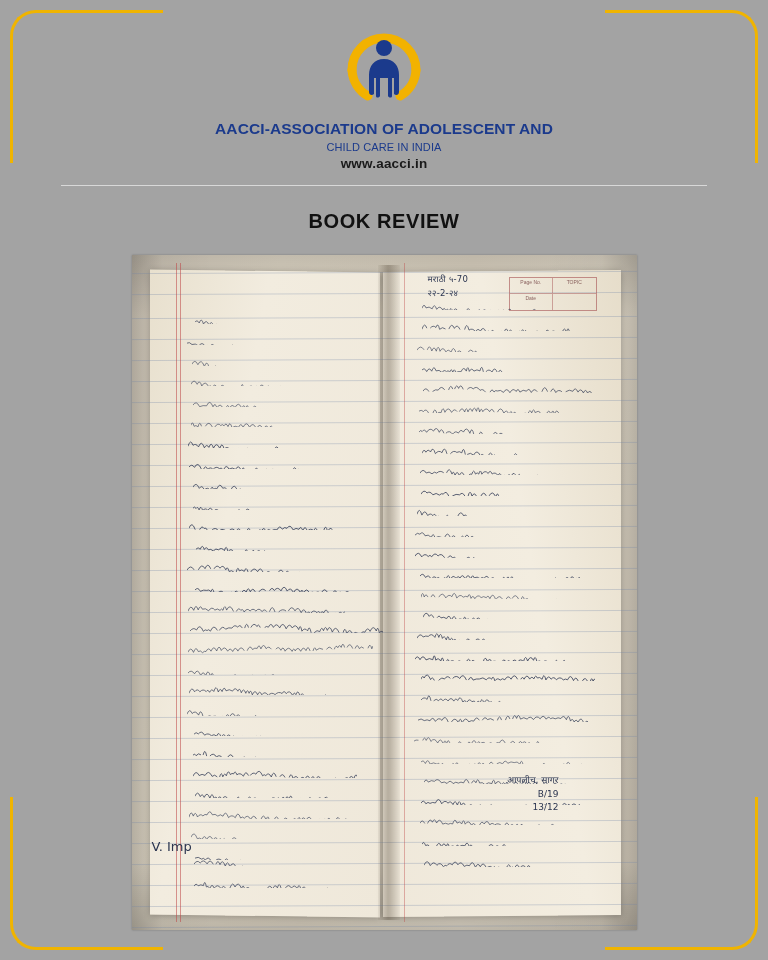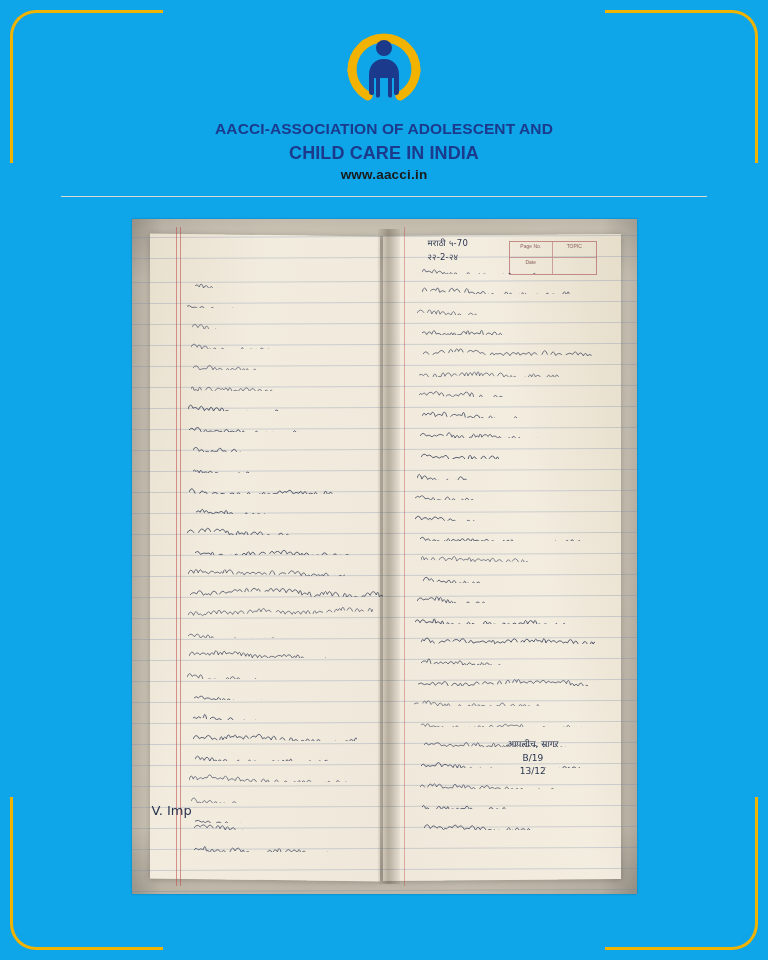--- a/index.html
+++ b/index.html
@@ -11,21 +11,21 @@
     width: 768px;
     height: 960px;
     font-family: "Liberation Sans", sans-serif;
     overflow: hidden;
   }
   .page {
     position: relative;
     width: 768px;
     height: 960px;
     box-sizing: border-box;
-    background: #0ea5e9;
+    background: #a3a3a3;
   }
   
   .frame-corner {
     position: absolute;
     width: 150px;
     height: 150px;
     pointer-events: none;
   }
   .frame-tl {
     top: 10px; left: 10px;
@@ -76,22 +76,22 @@
     font-size: 15.5px;
     font-weight: bold;
     letter-spacing: 0.1px;
     color: #1b3a8c;
     line-height: 1.45;
   }
   .org-title .acc {
     color: #1b3a8c;
   }
   .org-title-line2 {
-    font-size: 18px;
-    font-weight: bold;
+    font-size: 11px;
+    font-weight: normal;
     color: #1b3a8c;
   }
   .org-website {
     margin-top: 0;
     font-size: 13.5px;
     font-weight: bold;
     color: #1a1a1a;
     letter-spacing: 0.2px;
   }
   .divider {
@@ -237,21 +237,21 @@
     height: 11px;
     overflow: hidden;
     opacity: 0.93;
   }
   .scribble-row svg { display: block; }
 
   .sign-block {
     position: absolute;
     right: 78px;
     bottom: 118px;
-    text-align: center;
+    text-align: right;
     font-size: 9px;
     color: #2b3550;
     font-family: "DejaVu Sans", sans-serif;
   }
   .sign-block div { margin-top: 3px; }
 
   .vimp {
     position: absolute;
     left: 20px;
     bottom: 76px;
@@ -295,20 +295,21 @@
 
     <div class="org-title">
       <span class="acc">AACCI-</span><span>ASSOCIATION OF ADOLESCENT AND</span>
       <div class="org-title-line2">CHILD CARE IN INDIA</div>
     </div>
 
     <div class="org-website">www.aacci.in</div>
 
     <div class="divider"></div>
 
+    <div class="doc-title">BOOK REVIEW</div>
 
     <div class="scan-wrap">
       <div class="scan"></div>
       <div class="sheet sheet-left"></div>
       <div class="sheet sheet-right"></div>
       <div class="rules"></div>
       <div class="margin-line margin-left-1"></div>
       <div class="margin-line margin-left-2"></div>
       <div class="margin-line margin-mid"></div>
       <div class="fold"></div>

